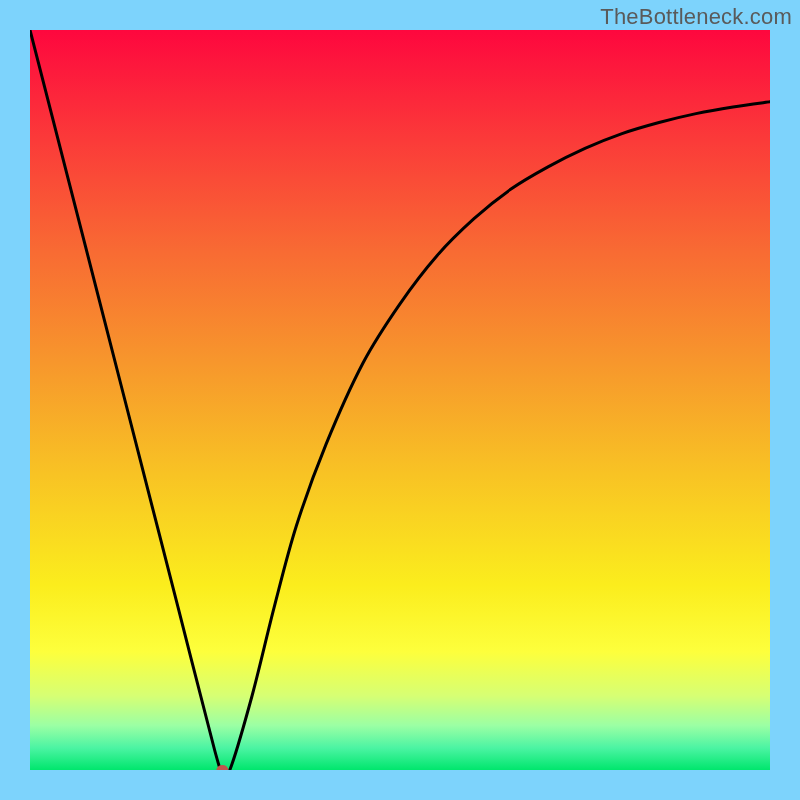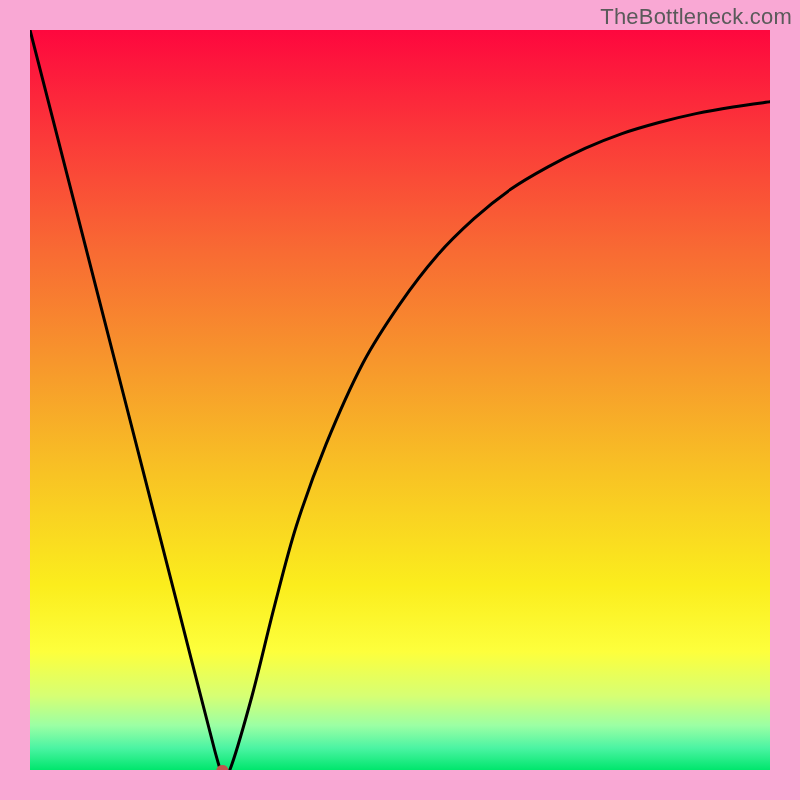--- a/index.html
+++ b/index.html
@@ -10,21 +10,21 @@
     background: #000;
     font-family: Arial, Helvetica, sans-serif;
     overflow: hidden;
   }
   .frame {
     position: absolute;
     left: 0;
     top: 0;
     width: 800px;
     height: 800px;
-    background: #f9a8d4;
+    background: #7dd3fc;
     box-sizing: border-box;
   }
   .plot-area {
     position: absolute;
     left: 30px;
     top: 30px;
     width: 740px;
     height: 740px;
   }
   .watermark {

